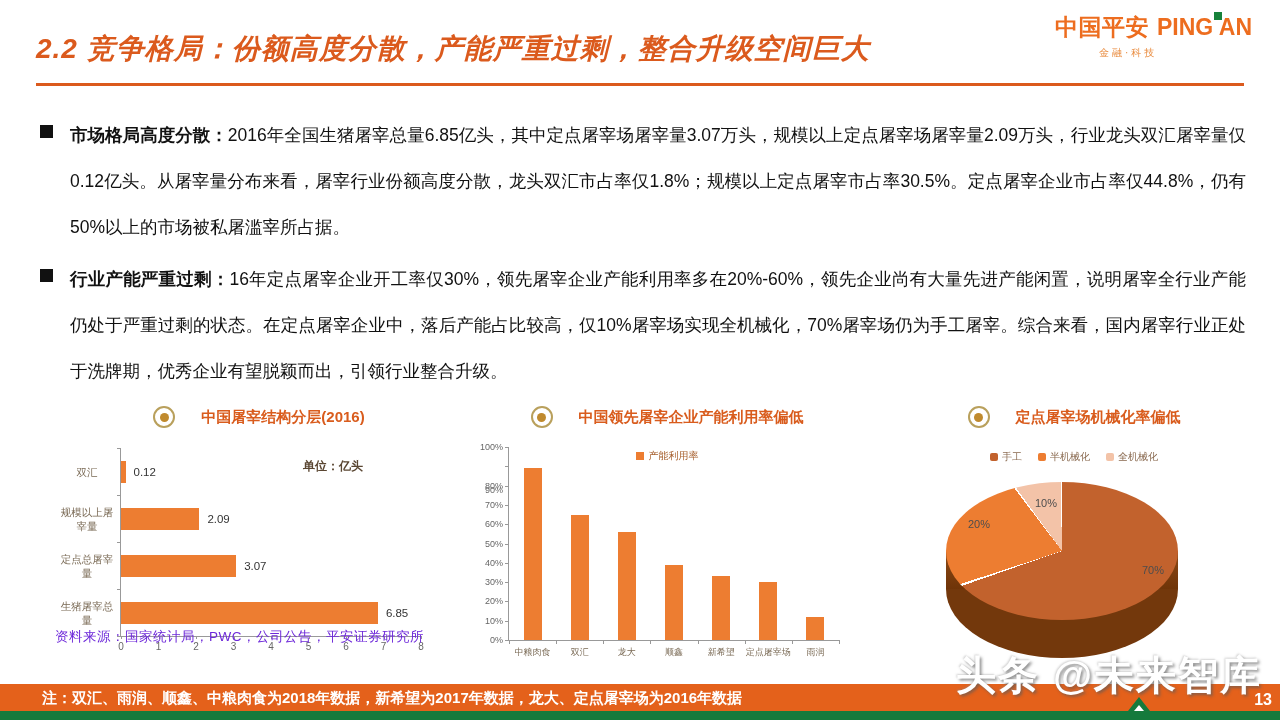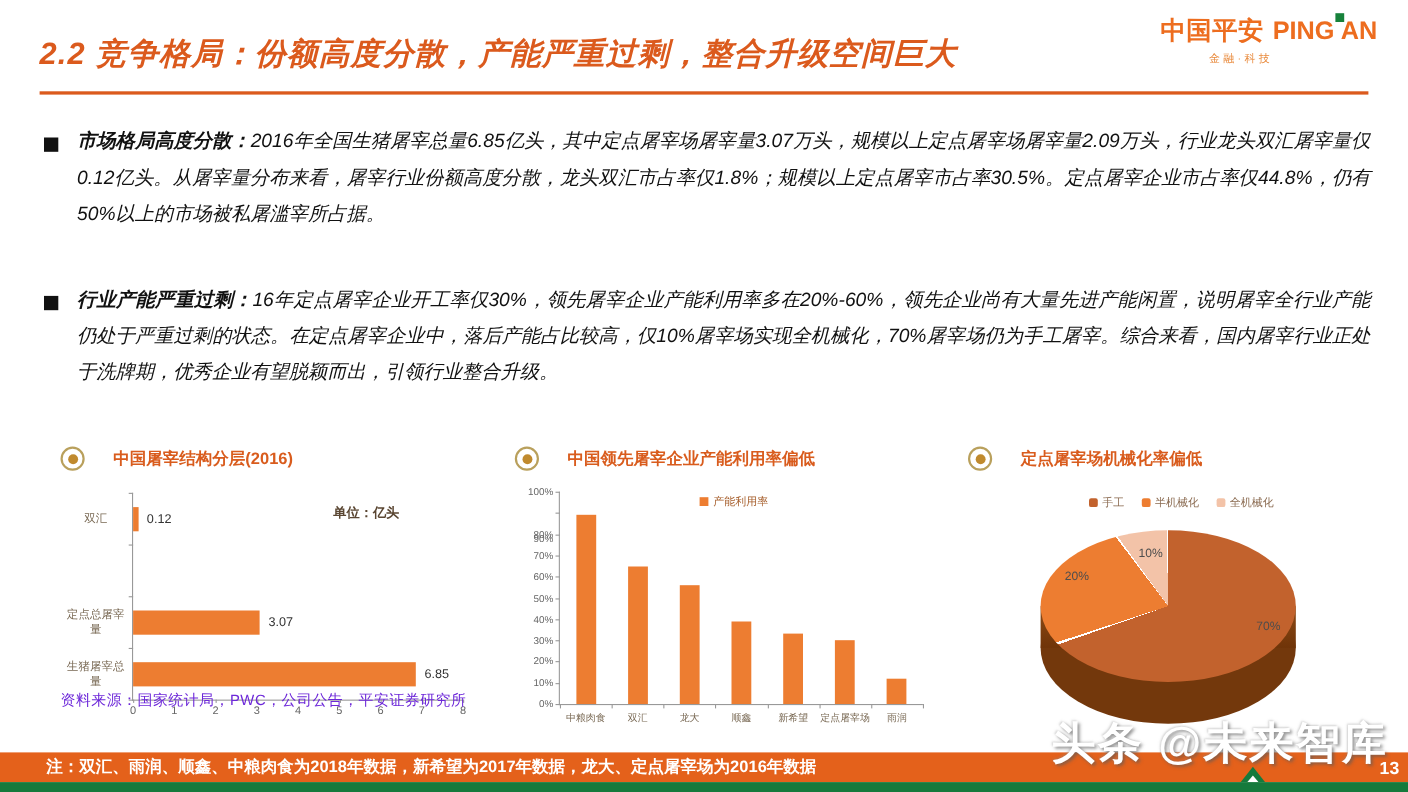--- a/index.html
+++ b/index.html
@@ -16,28 +16,28 @@
   .logo{position:absolute;right:28px;top:12px;}
   .logo-row{position:relative;font-size:23px;font-weight:bold;color:#ED6D1F;white-space:nowrap;letter-spacing:0.5px;}
   .logo-en{margin-left:8px;letter-spacing:0px;}
   .logo-green{position:absolute;top:0px;right:30px;width:8px;height:8px;background:#17823B;}
   .logo-sub{font-size:10px;color:#E98A3C;margin-top:3px;margin-left:44px;letter-spacing:3px;}
   
   .bullet{position:absolute;left:40px;width:1206px;display:flex;}
   .bullet.b1{top:112px;}
   .bullet.b2{top:256px;}
   .bullet-marker{width:13px;height:13px;background:#111;margin-top:13px;flex:none;}
-  .bullet p{margin:0 0 0 17px;font-size:17.5px;line-height:33px;color:#111;text-align:justify;font-style:italic;}
+  .bullet p{margin:0 0 0 17px;font-size:17.5px;line-height:46px;color:#111;text-align:justify;}
   .bullet b{font-weight:bold;}
   
   .chart{position:absolute;top:398px;height:262px;}
   #chart1{left:55px;width:408px;}
   #chart2{left:468px;width:398px;}
   #chart3{left:880px;width:388px;}
-  .chart-head{display:flex;align-items:center;justify-content:flex-start;gap:26px;height:26px;margin-top:6px;}
+  .chart-head{display:flex;align-items:center;justify-content:center;gap:26px;height:26px;margin-top:6px;}
   .bullseye{width:18px;height:18px;border-radius:50%;border:2px solid #B9A05C;background:#fff;position:relative;flex:none;}
   .bullseye::after{content:"";position:absolute;left:50%;top:50%;width:9px;height:9px;margin:-4.5px 0 0 -4.5px;border-radius:50%;background:#C08A2E;}
   .chart-title{font-size:15px;font-weight:bold;color:#D95C1D;white-space:nowrap;}
   
   .c1-unit{position:absolute;left:248px;top:60px;font-size:12px;color:#5a4632;font-weight:bold;}
   .c1-plot{position:absolute;left:65px;top:50px;width:300px;height:188px;border-left:1px solid #999;border-bottom:1px solid #999;}
   .c1-row{position:absolute;left:0;width:100%;}
   .c1-bar{position:absolute;left:0;top:50%;transform:translateY(-50%);height:22px;}
   .c1-cat{position:absolute;right:calc(100% + 5px);top:50%;transform:translateY(-50%);width:58px;text-align:center;font-size:10.5px;line-height:1.35;color:#7a6a55;}
   .c1-val{position:absolute;top:50%;transform:translateY(-50%);font-size:11.5px;color:#333;}
@@ -100,20 +100,25 @@
   <div class="chart-head">
     <span class="bullseye"></span>
     <span class="chart-title">中国屠宰结构分层(2016)</span>
   </div>
   <div class="c1-unit">单位：亿头</div>
   <div class="c1-plot" id="c1plot">
       <div class="c1-row" style="top: 0%; height: 25%;">
         <div class="c1-cat">双汇</div>
         <div class="c1-bar" style="width: 1.5%; background: rgb(237, 125, 49);"></div>
         <div class="c1-val" style="left: calc(1.5% + 8px);">0.12</div>
+      </div>
+      <div class="c1-row" style="top: 25%; height: 25%;">
+        <div class="c1-cat">规模以上屠宰量</div>
+        <div class="c1-bar" style="width: 26.125%; background: rgb(237, 125, 49);"></div>
+        <div class="c1-val" style="left: calc(26.125% + 8px);">2.09</div>
       </div>
       <div class="c1-row" style="top: 50%; height: 25%;">
         <div class="c1-cat">定点总屠宰量</div>
         <div class="c1-bar" style="width: 38.375%; background: rgb(237, 125, 49);"></div>
         <div class="c1-val" style="left: calc(38.375% + 8px);">3.07</div>
       </div>
       <div class="c1-row" style="top: 75%; height: 25%;">
         <div class="c1-cat">生猪屠宰总量</div>
         <div class="c1-bar" style="width: 85.625%; background: rgb(237, 125, 49);"></div>
         <div class="c1-val" style="left: calc(85.625% + 8px);">6.85</div>

